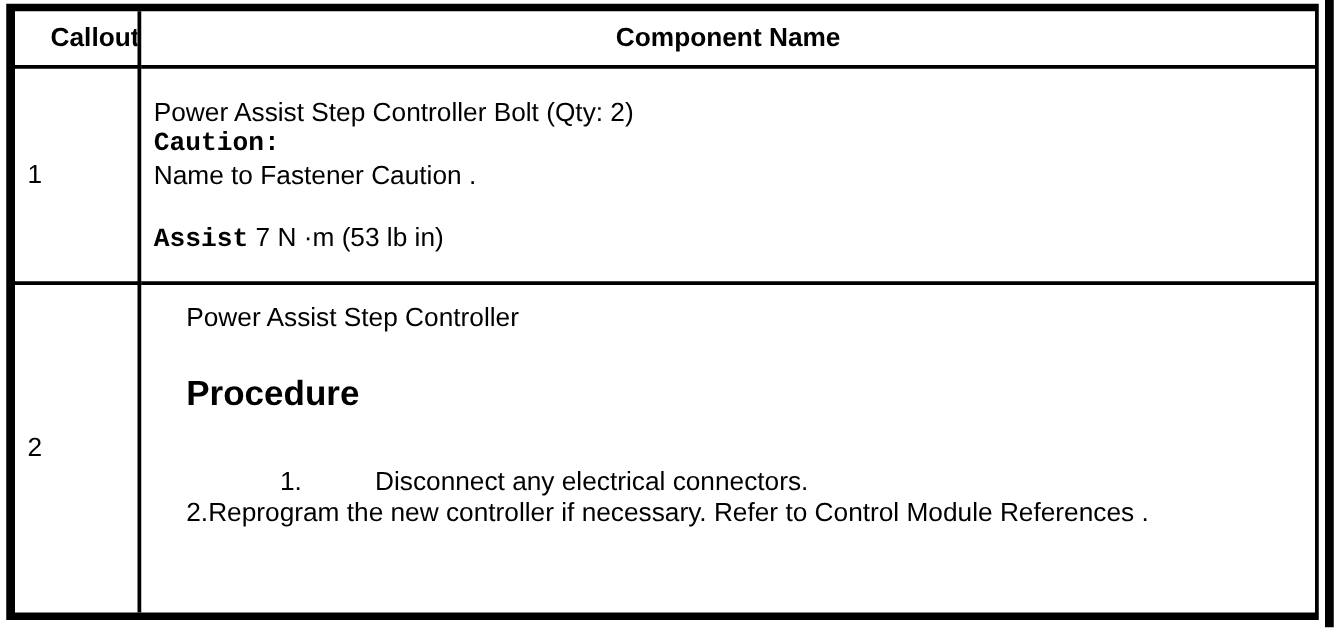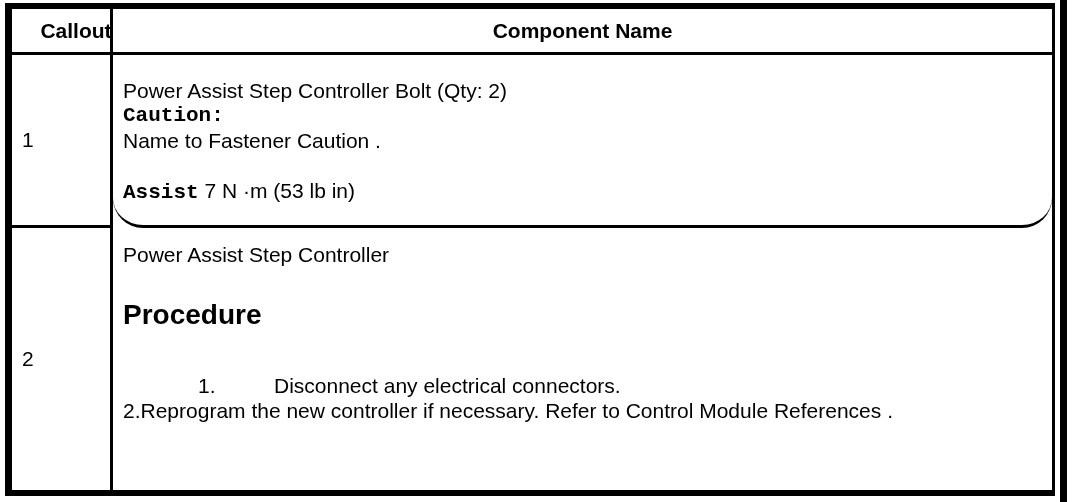--- a/index.html
+++ b/index.html
@@ -54,26 +54,25 @@
   .callout-cell {
     display: flex;
     align-items: center;
     padding-left: 10px;
     font-size: 21px;
   }
   .content-cell {
     font-size: 21px;
     line-height: 25px;
     padding: 16px 10px 0 10px;
-    border-radius: 30px;
   }
   .content-cell p { margin: 0; }
   .content-cell .bold { font-weight: bold; font-family: Liberation Mono, monospace; }
   .row1-content { padding-top: 23px; }
-  .row2-content { padding-top: 14px; }
+  .row2-content { padding-top: 14px; margin-left: 26px; }
   .blank-line { height: 25px; }
   .procedure-heading {
     font-size: 28px;
     line-height: 32px;
     font-weight: bold;
     margin: 32px 0 0 0;
   }
   .step-line {
     display: flex;
     margin: 42px 0 0 75px;

